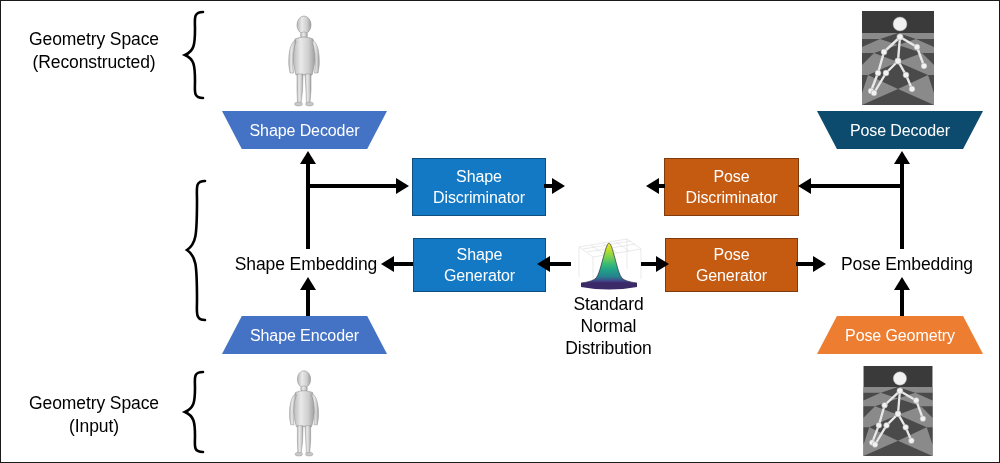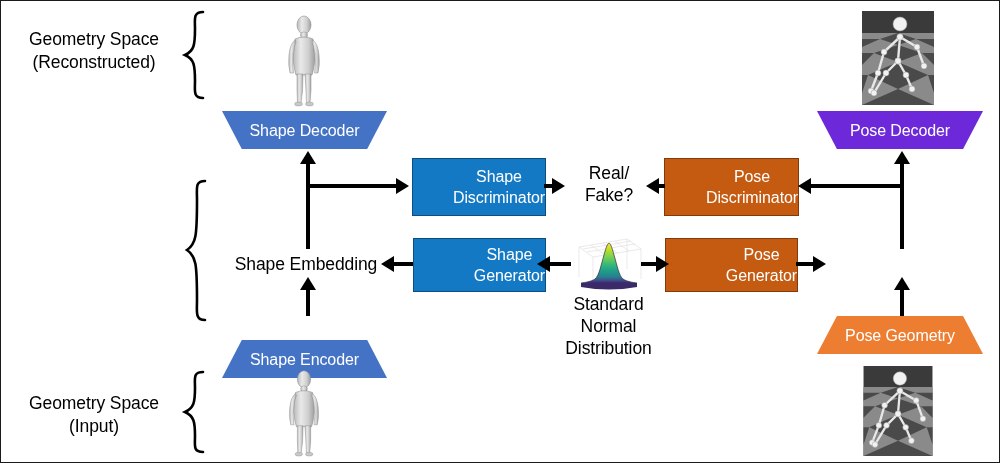--- a/index.html
+++ b/index.html
@@ -30,21 +30,21 @@
   .node{
     position:absolute;
     display:flex;align-items:center;justify-content:center;
     color:#ffffff;
     font-size:16px;
     line-height:21px;
     text-align:center;
     white-space:pre-line;
     letter-spacing:-0.1px;
   }
-  .rect{border:1px solid rgba(0,0,0,.35);justify-content:flex-end;}
+  .rect{border:1px solid rgba(0,0,0,.35);}
   .trap-up{ 
     clip-path:polygon(0% 0%, 100% 0%, 88% 100%, 12% 100%);
   }
   .trap-down{ 
     clip-path:polygon(12% 0%, 88% 0%, 100% 100%, 0% 100%);
   }
 
   
   .ln{position:absolute;background:#000000;}
   .hline{height:4px;}
@@ -156,31 +156,29 @@
         <circle cx="62" cy="55" r="3"></circle>
         <circle cx="36" cy="50" r="3.2"></circle>
         <circle cx="24" cy="62" r="3"></circle>
         <circle cx="12" cy="82" r="3"></circle>
         <circle cx="44" cy="64" r="3"></circle>
         <circle cx="50" cy="78" r="3"></circle>
       </g>
     </svg>
   </div>
 
-  <div class="node trap-up" style="left:816px;top:110px;width:166px;height:38px;background:#6d28d9;">
+  <div class="node trap-up" style="left:816px;top:110px;width:166px;height:38px;background:#0c4a6e;">
     <span>Pose Decoder</span>
   </div>
 
   <div class="node rect" style="left:411px;top:157px;width:132px;height:56px;background:#1479C4;">
     <span>Shape
 Discriminator</span>
   </div>
 
-  <div class="label" style="left:563px;top:161px;width:90px;">Real/
-Fake?</div>
 
   <div class="node rect" style="left:663px;top:157px;width:133px;height:56px;background:#C55A11;">
     <span>Pose
 Discriminator</span>
   </div>
 
   <div class="node rect" style="left:412px;top:237px;width:131px;height:52px;background:#1479C4;">
     <span>Shape
 Generator</span>
   </div>
@@ -221,22 +219,23 @@
 Normal
 Distribution</div>
 
   <div class="node rect" style="left:664px;top:237px;width:131px;height:52px;background:#C55A11;">
     <span>Pose
 Generator</span>
   </div>
 
   <div class="label" style="left:222px;top:252px;width:166px;">Shape Embedding</div>
 
-
-  <div class="node trap-down" style="left:221px;top:315px;width:165px;height:38px;background:#4472C4;margin-top:24px;">
+  <div class="label" style="left:826px;top:252px;width:160px;">Pose Embedding</div>
+
+  <div class="node trap-down" style="left:221px;top:315px;width:165px;height:38px;background:#4472C4;">
     <span>Shape Encoder</span>
   </div>
 
   <div class="node trap-down" style="left:816px;top:315px;width:166px;height:38px;background:#ED7D31;">
     <span>Pose Geometry</span>
   </div>
 
   <div class="thumb" style="left:268px;top:365px;">
     <svg width="70" height="92" viewBox="0 0 70 97">
       <ellipse cx="35" cy="14" rx="7" ry="9" fill="url(#gskin)" stroke="#8f8f8f" stroke-width="0.6"></ellipse>

